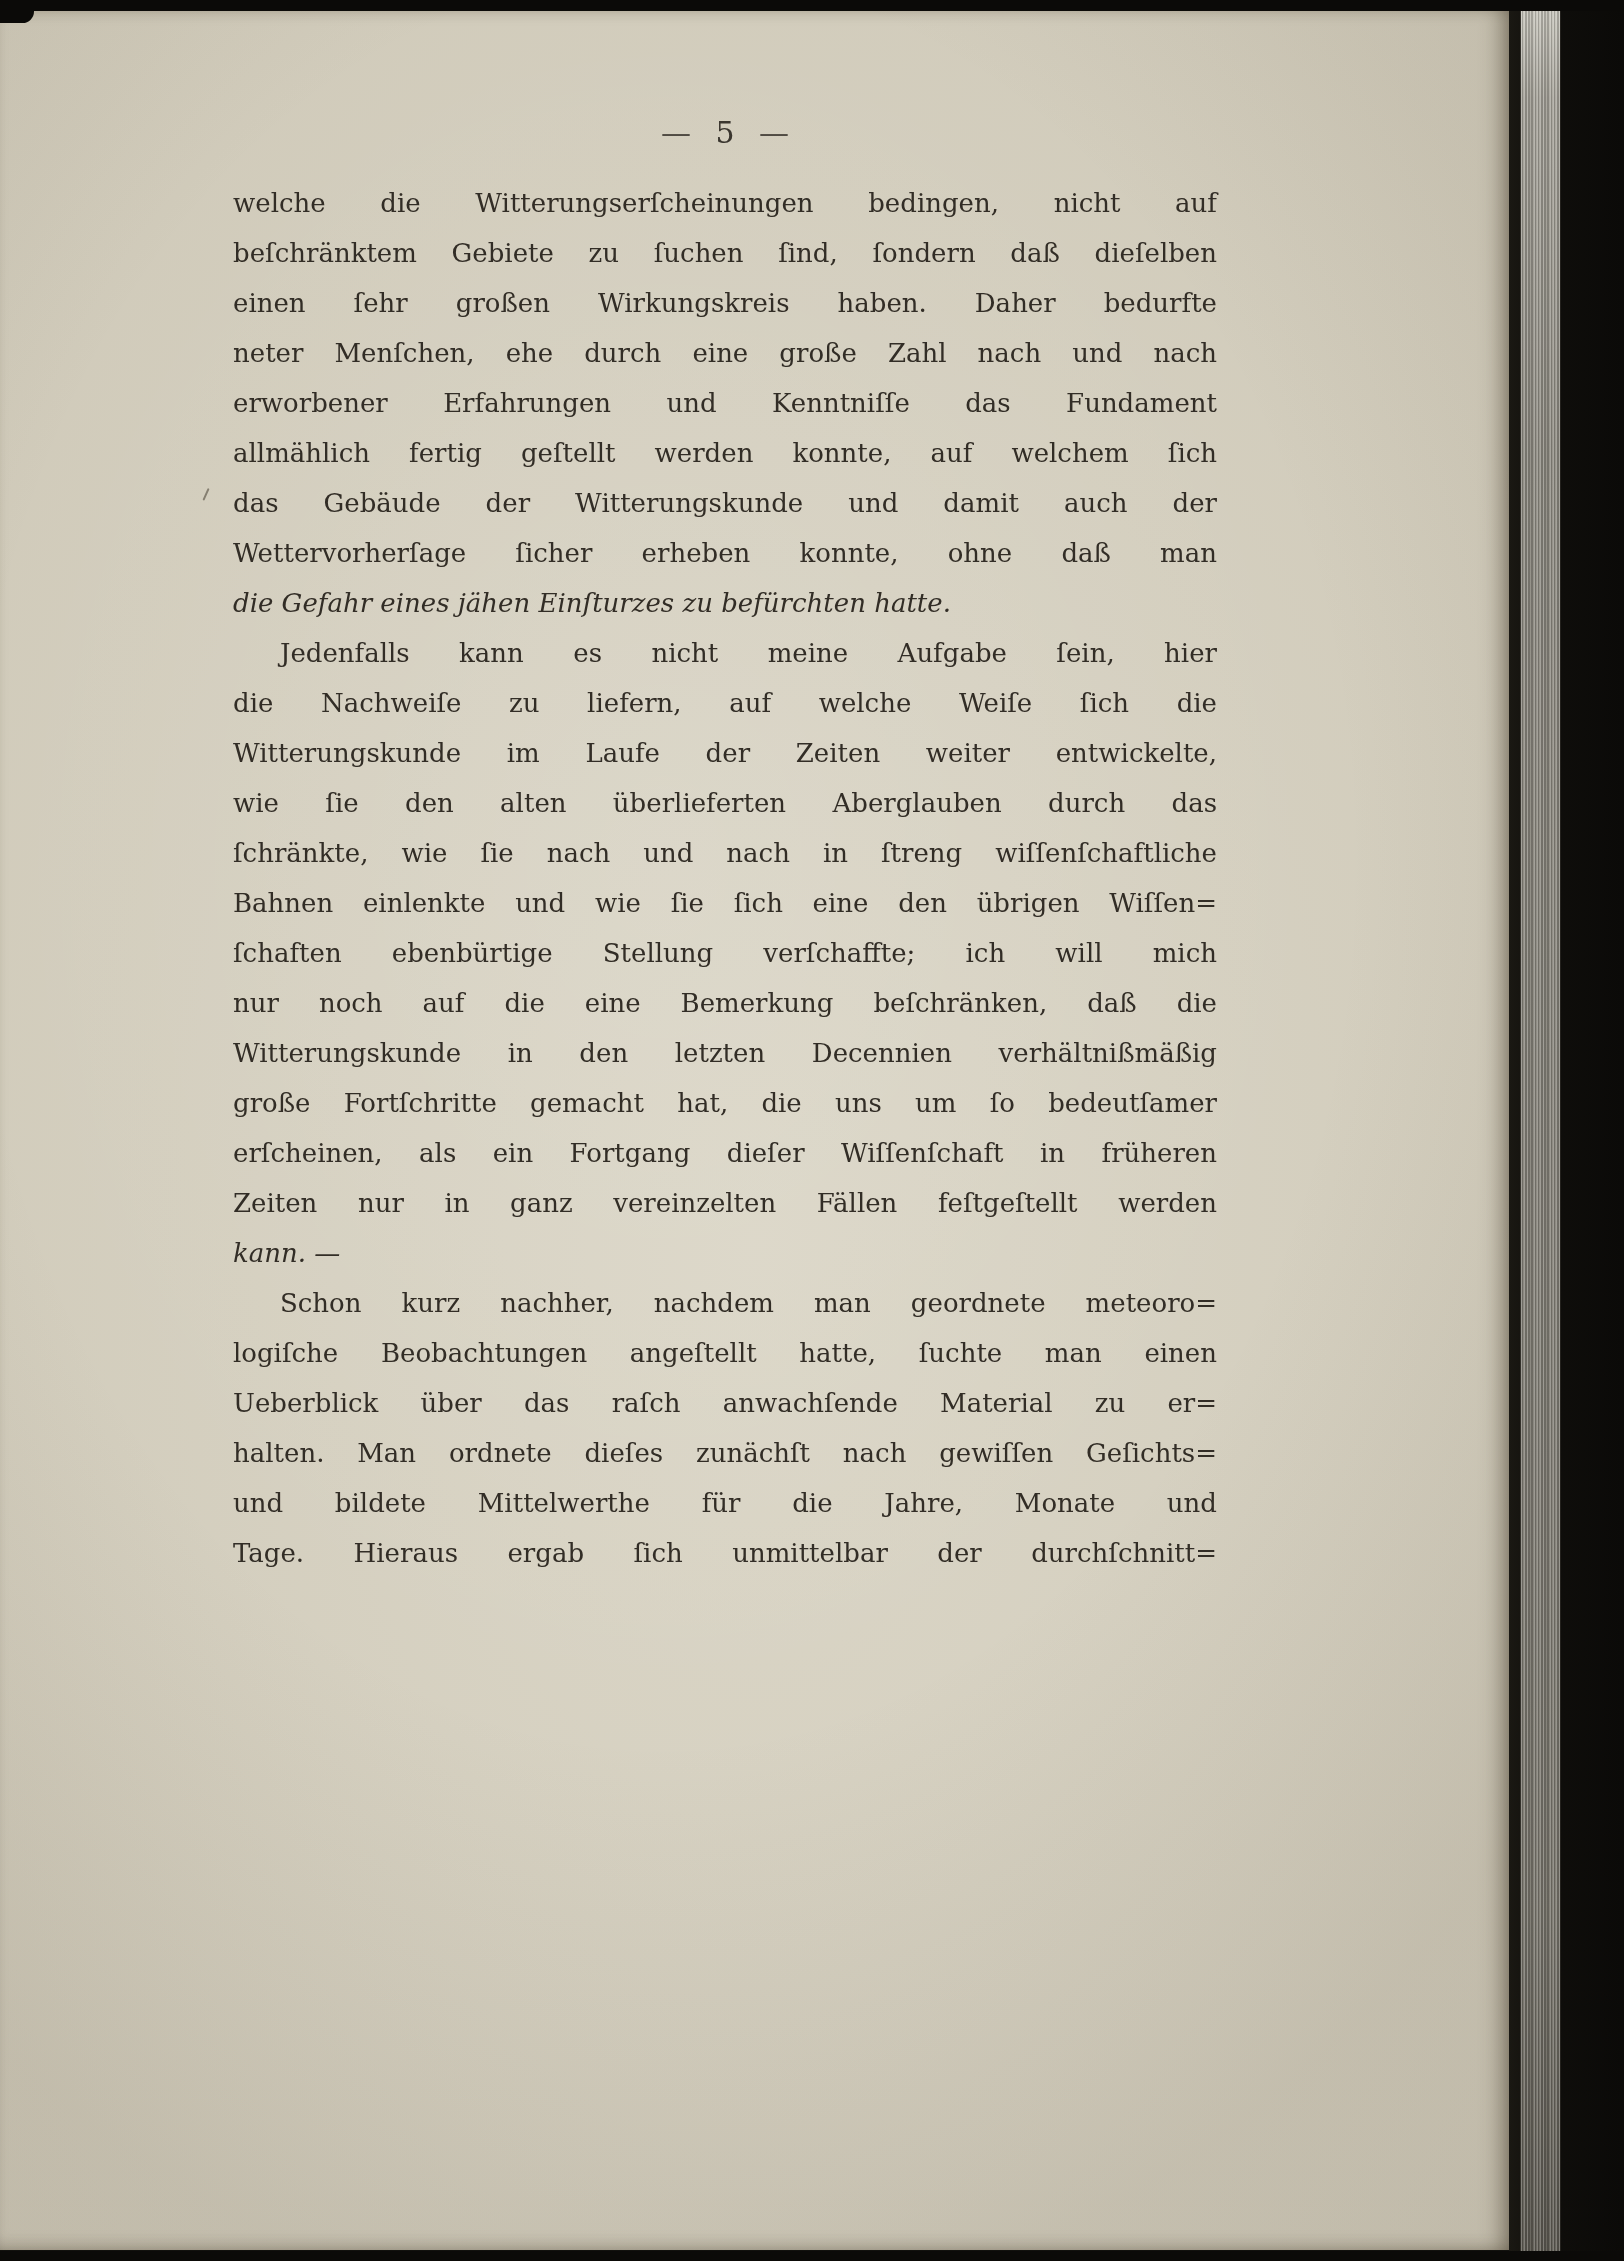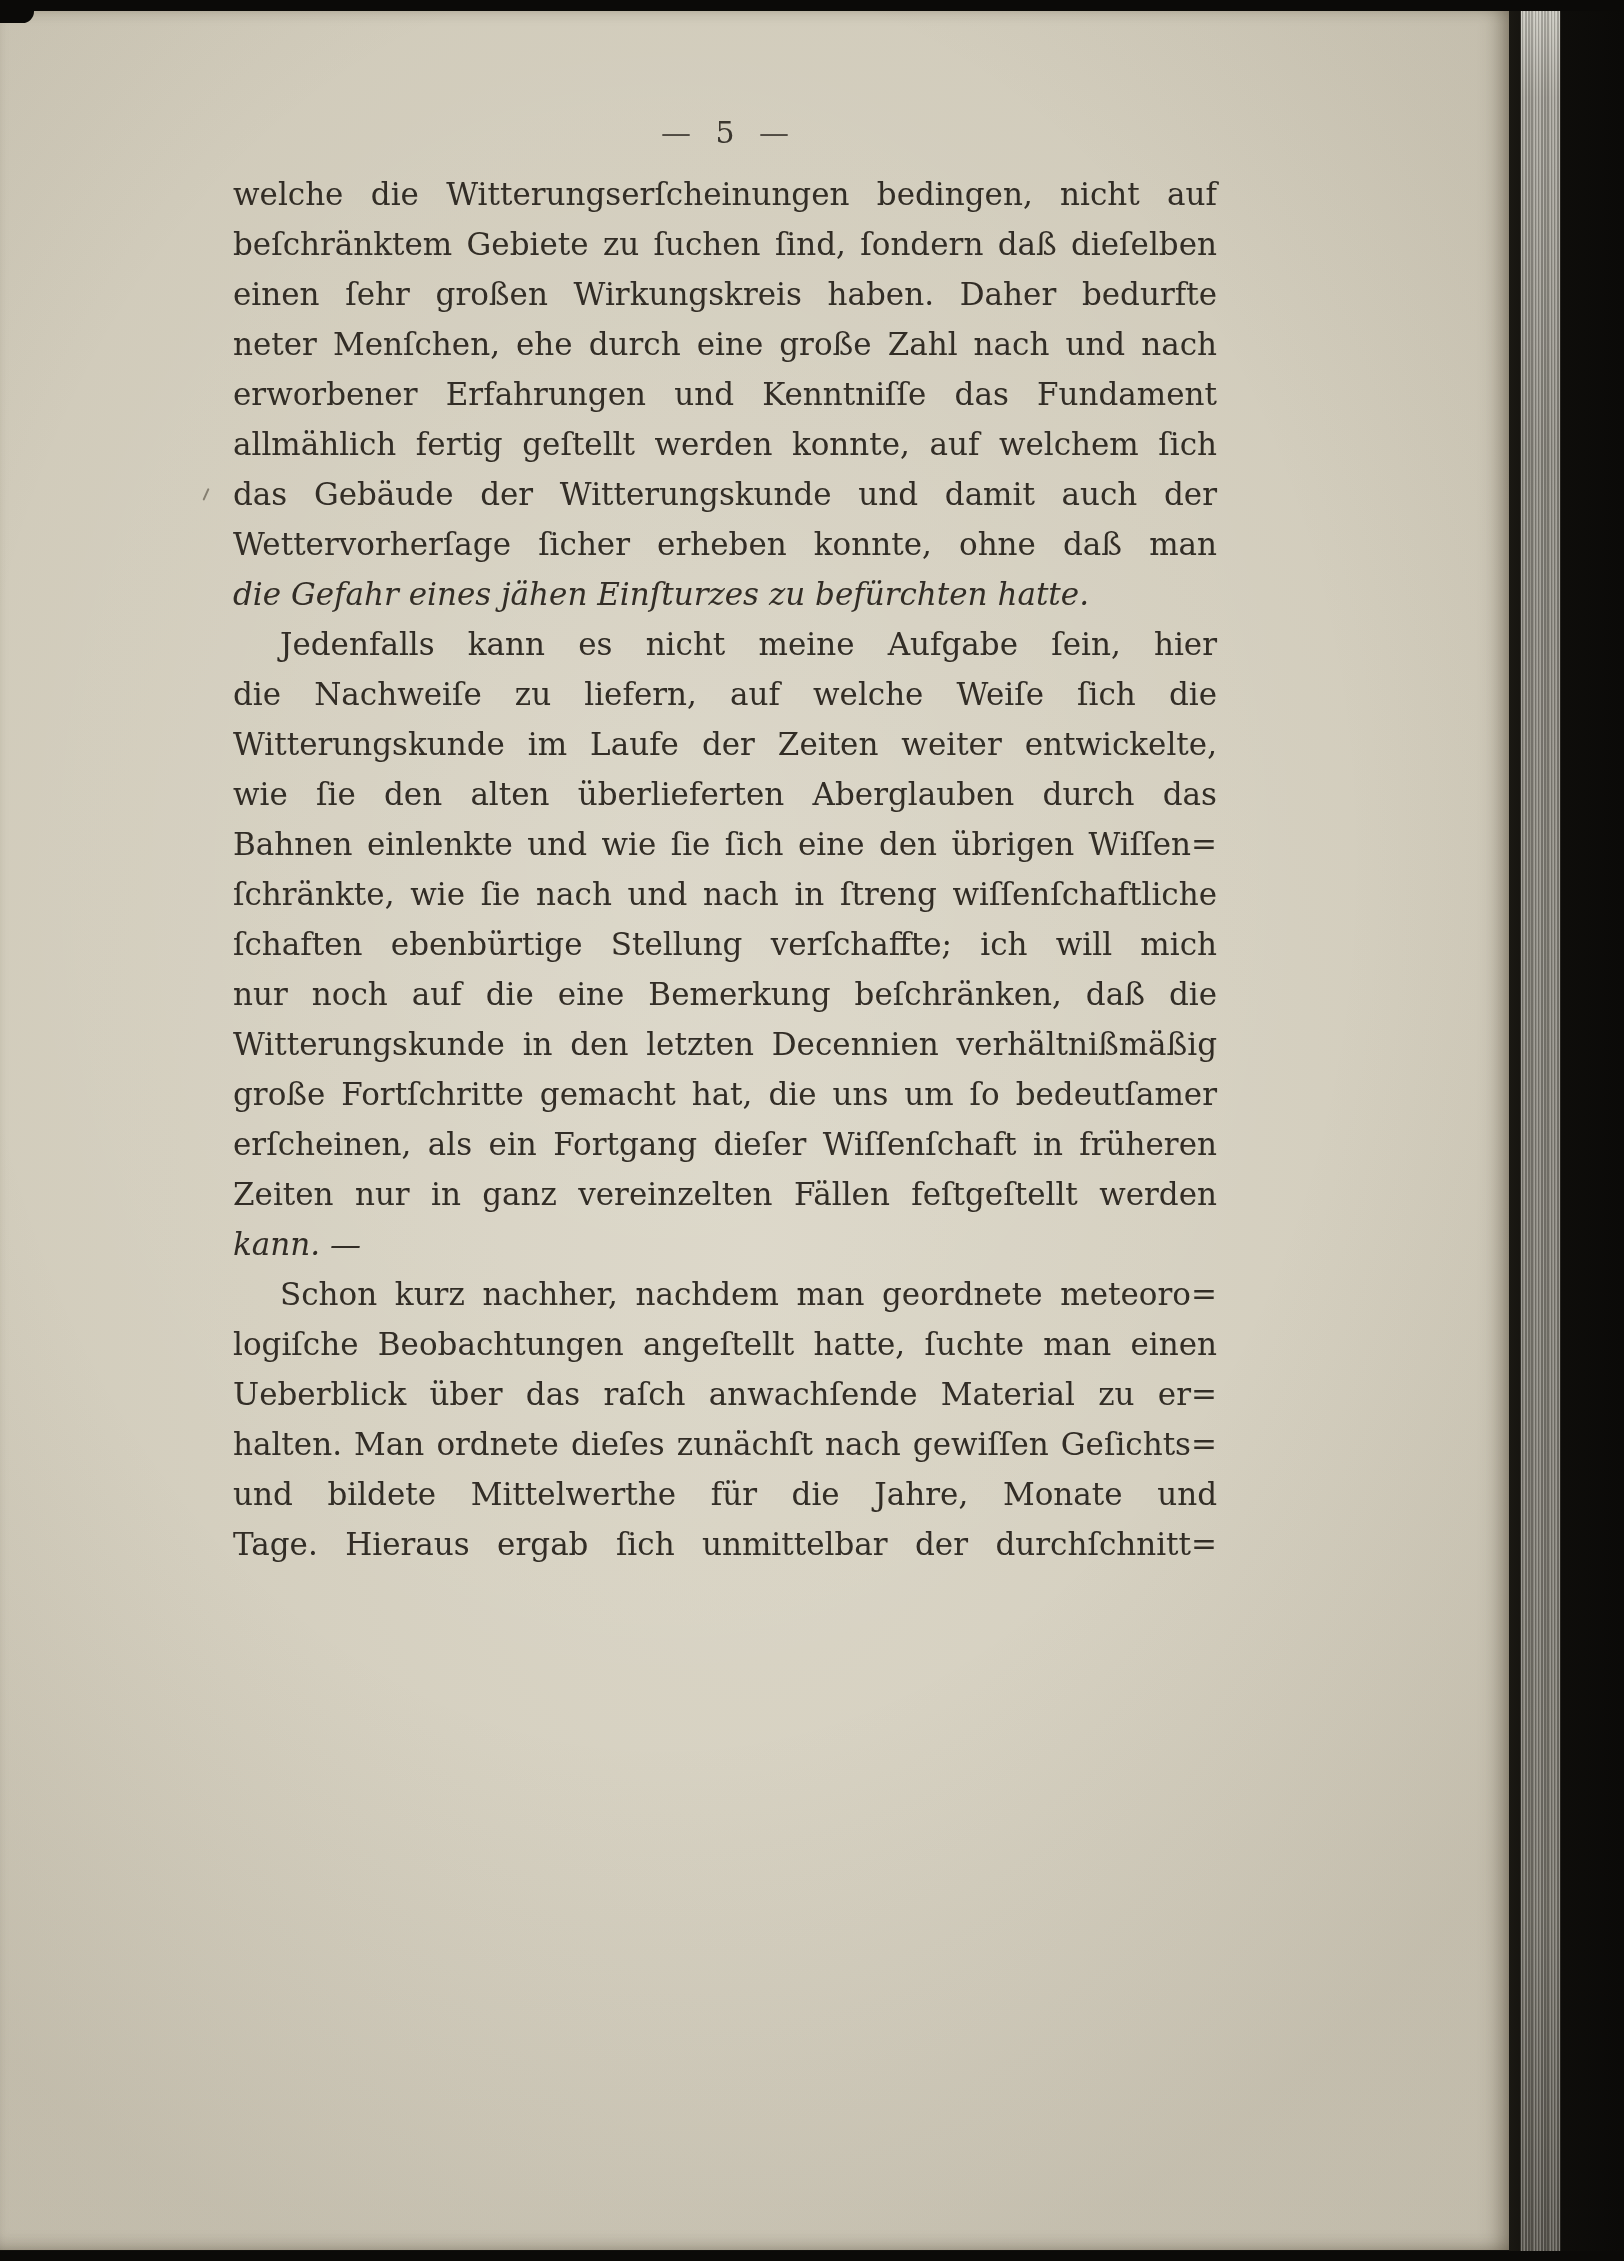--- a/index.html
+++ b/index.html
@@ -83,24 +83,24 @@
     color: #44403a;
     font-size: 30px;
     line-height: 37px;
   }
   .page-header .dash { letter-spacing: 0; color: #504b43; }
   .page-header .pagenum { margin: 0 24.4px; color: #3a362f; }
 
   
   .textblock {
     position: absolute;
-    left: 233px; top: 159px;
+    left: 233px; top: 168px;
     width: 984px;
     color: #322d26;
-    font-size: 31px;
+    font-size: 26px;
     line-height: 50px;
   }
   .line {
     text-align: justify;
     text-align-last: justify;
     min-height: 50px;
   }
   .line.end { text-align-last: left; font-style: italic; }
   .line.first { text-indent: 47px; }
 
@@ -142,22 +142,22 @@
         <div class="line">das Gebäude der Witterungskunde und damit auch der</div>
         <div class="line">Wettervorherſage ſicher erheben konnte, ohne daß man</div>
         <div class="line end">die Gefahr eines jähen Einſturzes zu befürchten hatte.</div>
       </div>
 
       <div class="para">
         <div class="line first">Jedenfalls kann es nicht meine Aufgabe ſein, hier</div>
         <div class="line">die Nachweiſe zu liefern, auf welche Weiſe ſich die</div>
         <div class="line">Witterungskunde im Laufe der Zeiten weiter entwickelte,</div>
         <div class="line">wie ſie den alten überlieferten Aberglauben durch das</div>
+        <div class="line">ſchränkte, wie ſie nach und nach in ſtreng wiſſenſchaftliche</div>
         <div class="line">Bahnen einlenkte und wie ſie ſich eine den übrigen Wiſſen=</div>
-        <div class="line">ſchränkte, wie ſie nach und nach in ſtreng wiſſenſchaftliche</div>
         <div class="line">ſchaften ebenbürtige Stellung verſchaffte; ich will mich</div>
         <div class="line">nur noch auf die eine Bemerkung beſchränken, daß die</div>
         <div class="line">Witterungskunde in den letzten Decennien verhältnißmäßig</div>
         <div class="line">große Fortſchritte gemacht hat, die uns um ſo bedeutſamer</div>
         <div class="line">erſcheinen, als ein Fortgang dieſer Wiſſenſchaft in früheren</div>
         <div class="line">Zeiten nur in ganz vereinzelten Fällen feſtgeſtellt werden</div>
         <div class="line end">kann. —</div>
       </div>
 
       <div class="para">

